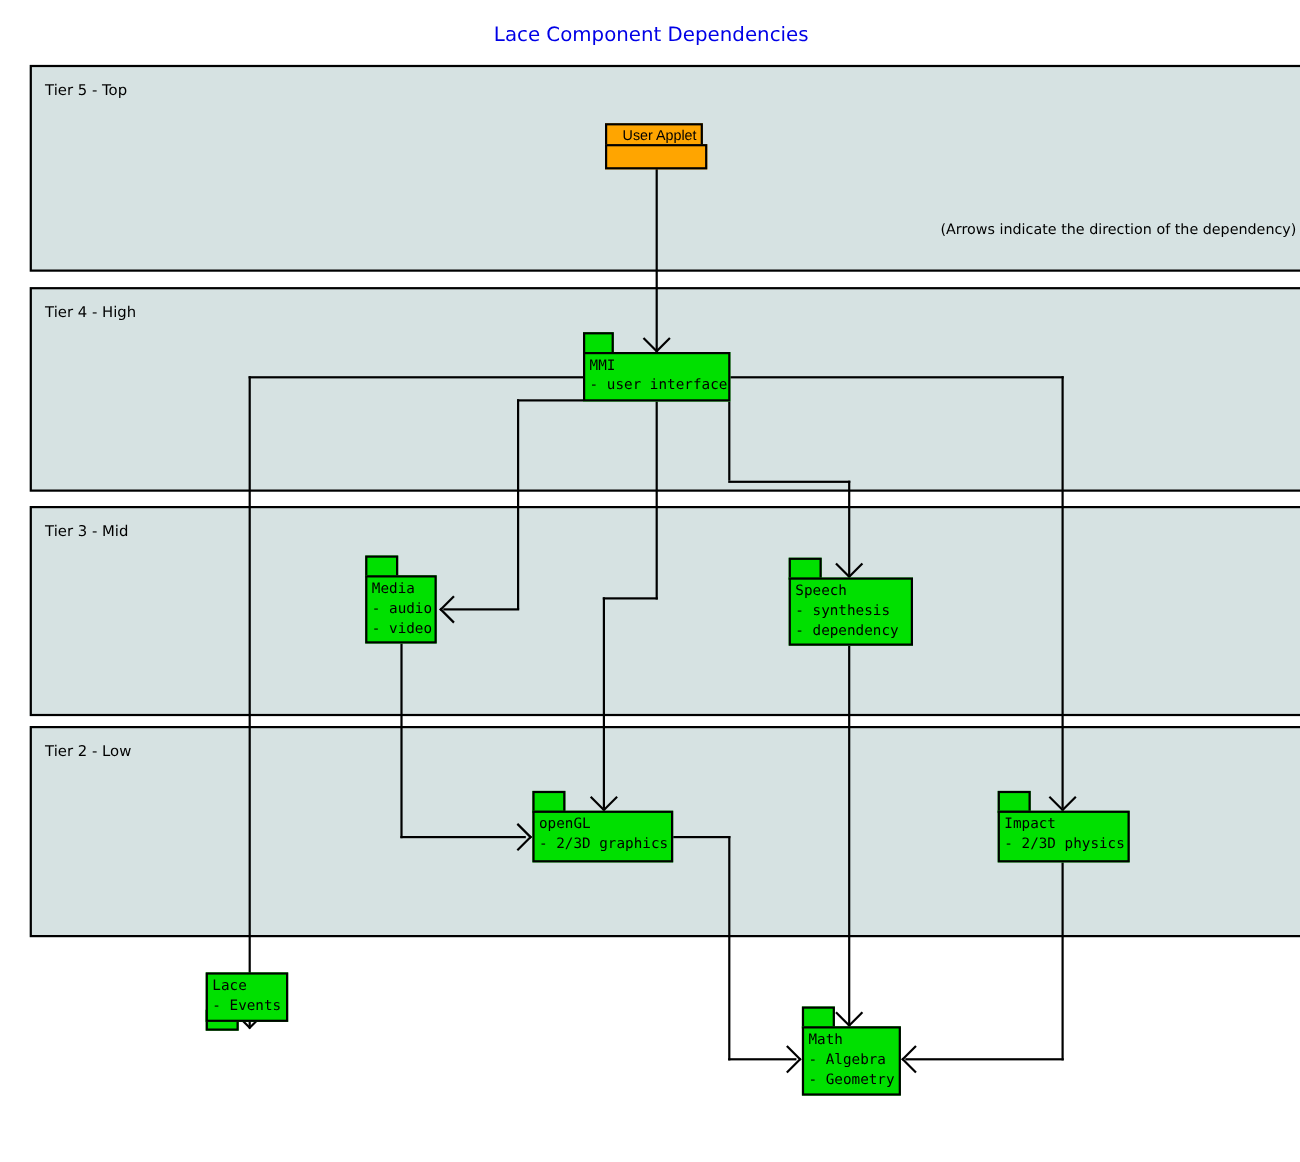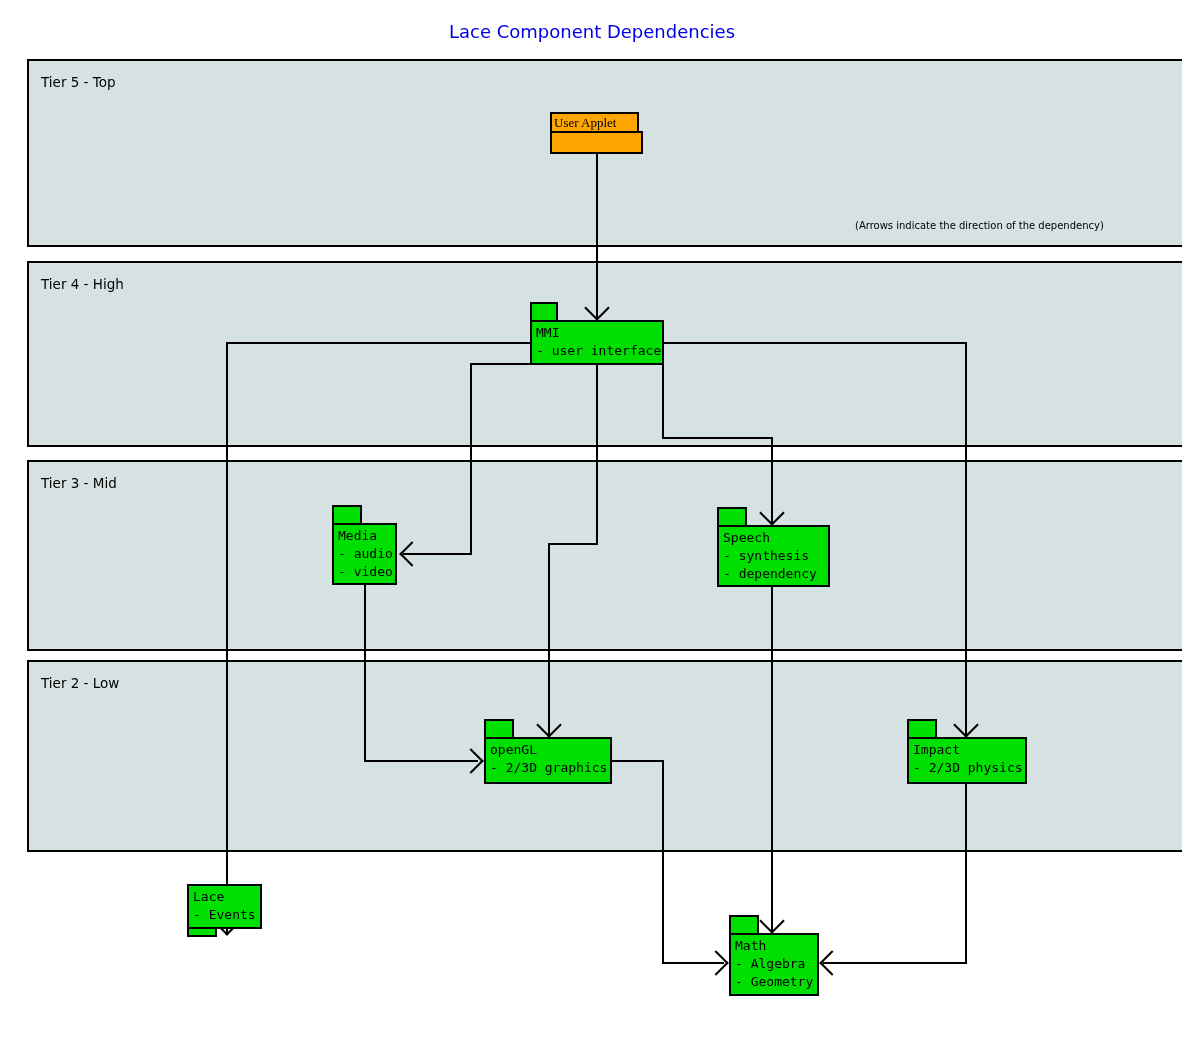--- a/index.html
+++ b/index.html
@@ -2,40 +2,40 @@
 <html><head>
 <meta charset="utf-8">
 <style>
   html,body{margin:0;padding:0;background:#ffffff;}
   #stage{position:relative;width:1182px;height:1056px;background:#ffffff;
          font-family:"DejaVu Sans",sans-serif;overflow:hidden;margin-left:22px;}
 
   
   #title{position:absolute;left:0;top:21px;width:1140px;text-align:center;
          font-size:18px;color:#0000e6;}
-  #annotation{position:absolute;left:833px;top:220px;font-size:10px;color:#000;}
+  #annotation{position:absolute;left:833px;top:202px;font-size:13px;color:#000;}
 
   
   .band{position:absolute;left:5px;width:1168px;background:#d6e2e2;
         border:2px solid #000;box-sizing:border-box;}
   .band .blabel{position:absolute;left:12px;top:13px;font-size:13.5px;color:#000;}
   #band-5{top:59px;height:188px;}
   #band-4{top:261px;height:186px;}
   #band-3{top:460px;height:191px;}
   #band-2{top:660px;height:192px;}
   #band-1{top:864px;height:189px;}
 
   
   .comp{position:absolute;}
   .tab,.cbody{position:absolute;background:#00e000;border:2px solid #000;box-sizing:border-box;}
   .cbody{font-family:"DejaVu Sans Mono",monospace;font-size:13px;line-height:18px;
          padding:2px 0 0 4px;color:#000;white-space:pre;}
   .applet .tab,.applet .cbody{background:#ffa500;}
-  .applet .tab{font-family:Liberation Serif, serif;font-size:13px;line-height:17px;
-               padding-left:2px;white-space:pre;}
+  .applet .tab{font-family:Liberation Sans, sans-serif;font-size:13px;line-height:17px;
+               padding-left:14px;white-space:pre;}
 
   #c-ua  .tab{left:528px;top:112px;width:89px;height:21px;}
   #c-ua  .cbody{left:528px;top:131px;width:93px;height:23px;}
   #c-mmi .tab{left:508px;top:302px;width:28px;height:20px;}
   #c-mmi .cbody{left:508px;top:320px;width:134px;height:45px;}
   #c-media .tab{left:310px;top:505px;width:30px;height:20px;}
   #c-media .cbody{left:310px;top:523px;width:65px;height:62px;}
   #c-speech .tab{left:695px;top:507px;width:30px;height:20px;}
   #c-speech .cbody{left:695px;top:525px;width:113px;height:62px;}
   #c-opengl .tab{left:462px;top:719px;width:30px;height:20px;}

